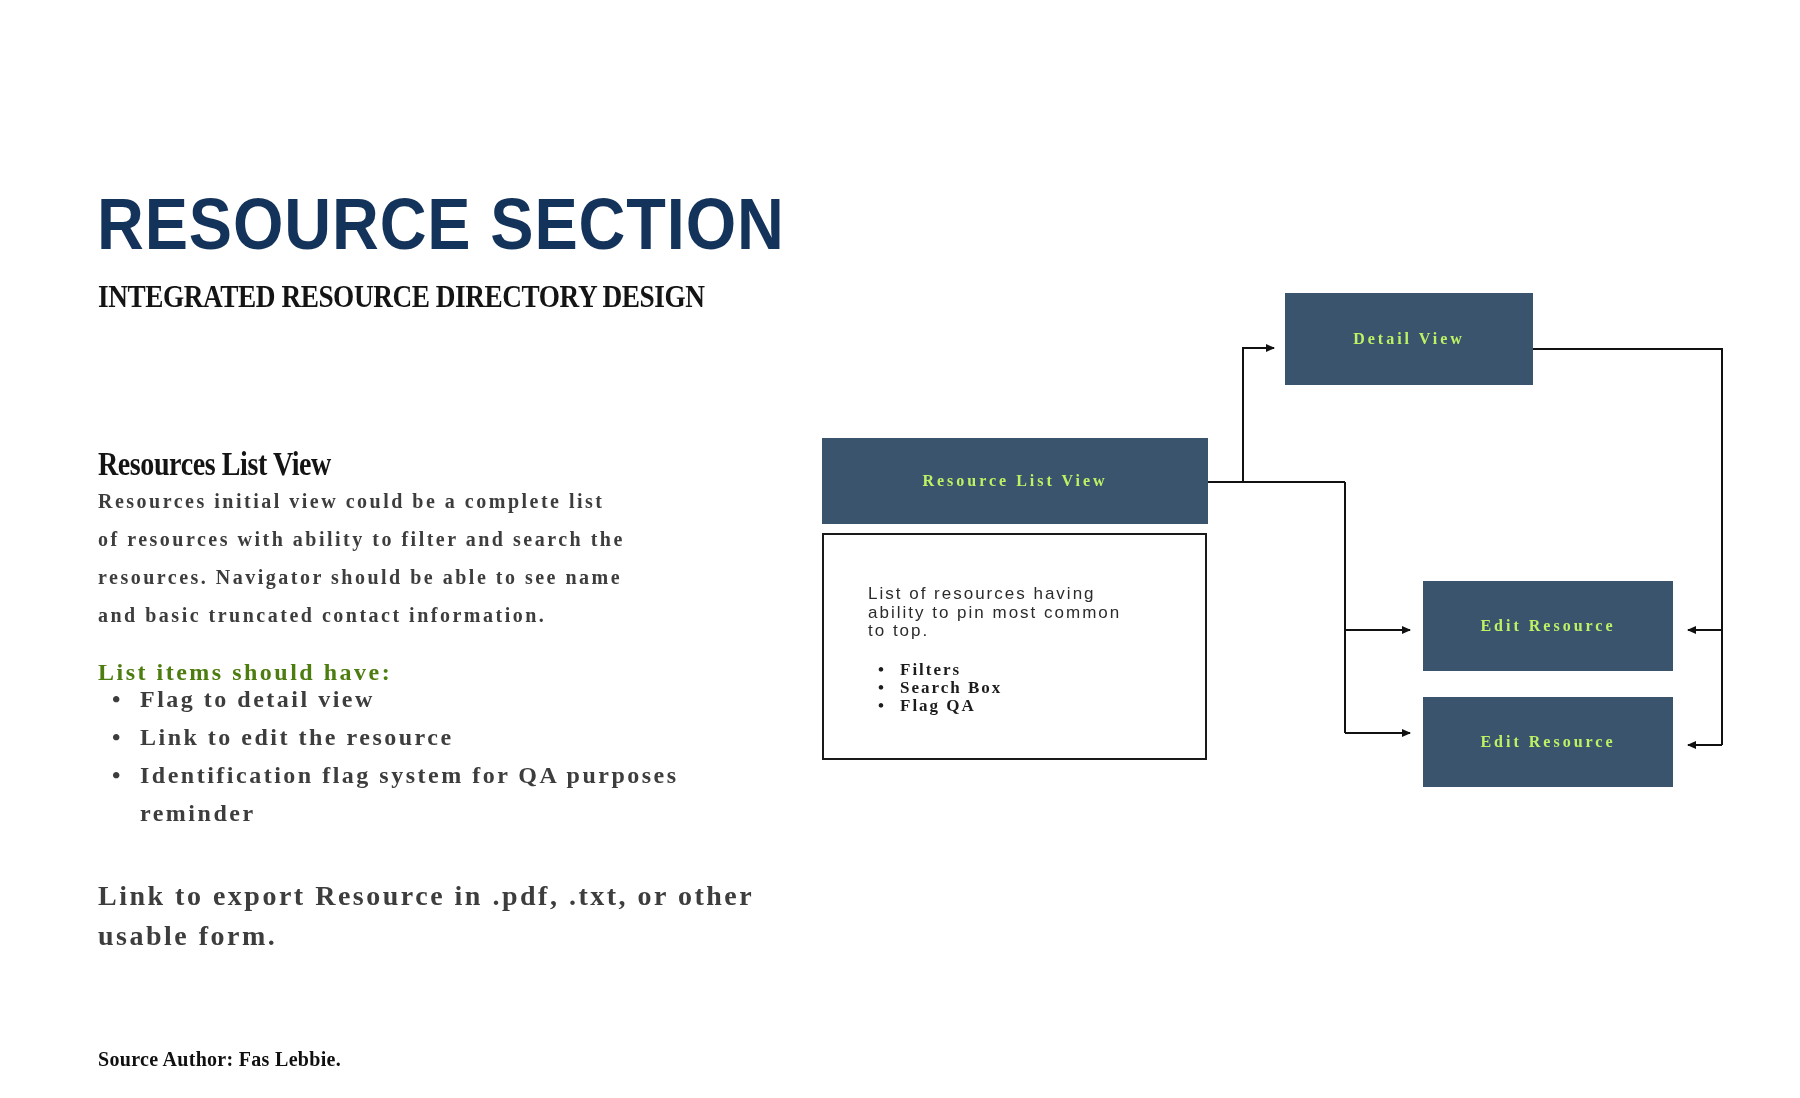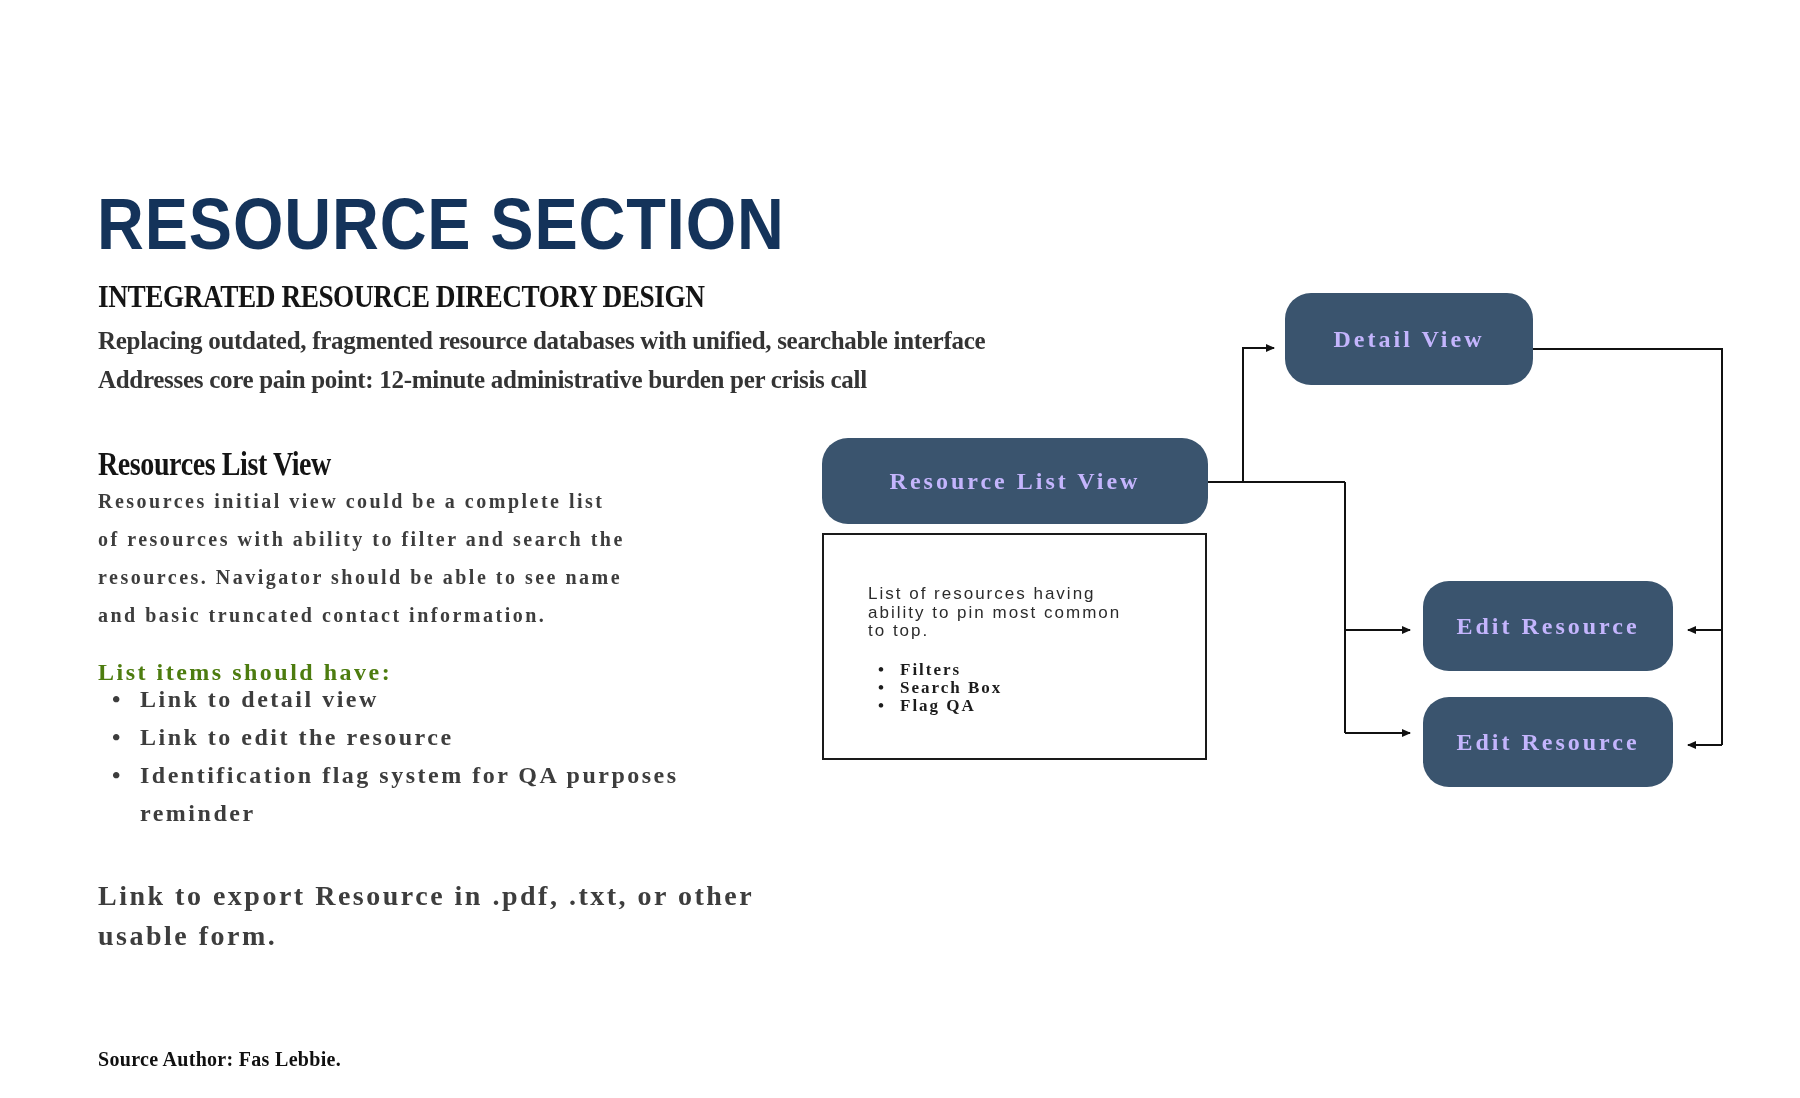--- a/index.html
+++ b/index.html
@@ -62,23 +62,22 @@
   }
   .source-credit{
     left:98px;top:1026px;
     font-weight:700;font-size:20px;line-height:26px;letter-spacing:0.3px;
     color:#101010;white-space:nowrap;
   }
 
   
   .node{
     background:#3a546e;display:flex;align-items:center;justify-content:center;
-    color:#c4b5fd;font-weight:700;font-size:24px;letter-spacing:3px;
+    color:#bef264;font-weight:700;font-size:16px;letter-spacing:3px;
     white-space:nowrap;
-    border-radius:26px;
   }
   .node-detail{left:1285px;top:293px;width:248px;height:92px;}
   .node-rlv{left:822px;top:438px;width:386px;height:86px;}
   .node-edit1{left:1423px;top:581px;width:250px;height:90px;}
   .node-edit2{left:1423px;top:697px;width:250px;height:90px;}
 
   .note-box{
     left:822px;top:533px;width:385px;height:227px;
     background:#ffffff;border:2px solid #1a1a1a;box-sizing:border-box;
   }
@@ -100,34 +99,32 @@
 </style>
 </head>
 <body>
 
 <div class="canvas">
 
   <h1 class="abs page-title">RESOURCE SECTION</h1>
 
   <h2 class="abs overview-heading">INTEGRATED RESOURCE DIRECTORY DESIGN</h2>
 
-  <p class="abs overview-intro">Replacing outdated, fragmented resource databases with unified, searchable interface
-Addresses core pain point: 12-minute administrative burden per crisis call</p>
 
   <h3 class="abs listview-heading">Resources List View</h3>
 
   <p class="abs listview-desc">Resources initial view could be a complete list
 of resources with ability to filter and search the
 resources. Navigator should be able to see name
 and basic truncated contact information.</p>
 
   <p class="abs list-intro">List items should have:</p>
 
   <ul class="abs bullet-list">
-    <li>Link to detail view</li>
+    <li>Flag to detail view</li>
     <li>Link to edit the resource</li>
     <li>Identification flag system for QA purposes
 reminder</li>
   </ul>
 
   <p class="abs export-note">Link to export Resource in .pdf, .txt, or other
 usable form.</p>
 
   <p class="abs source-credit">Source Author: Fas Lebbie.</p>
 

